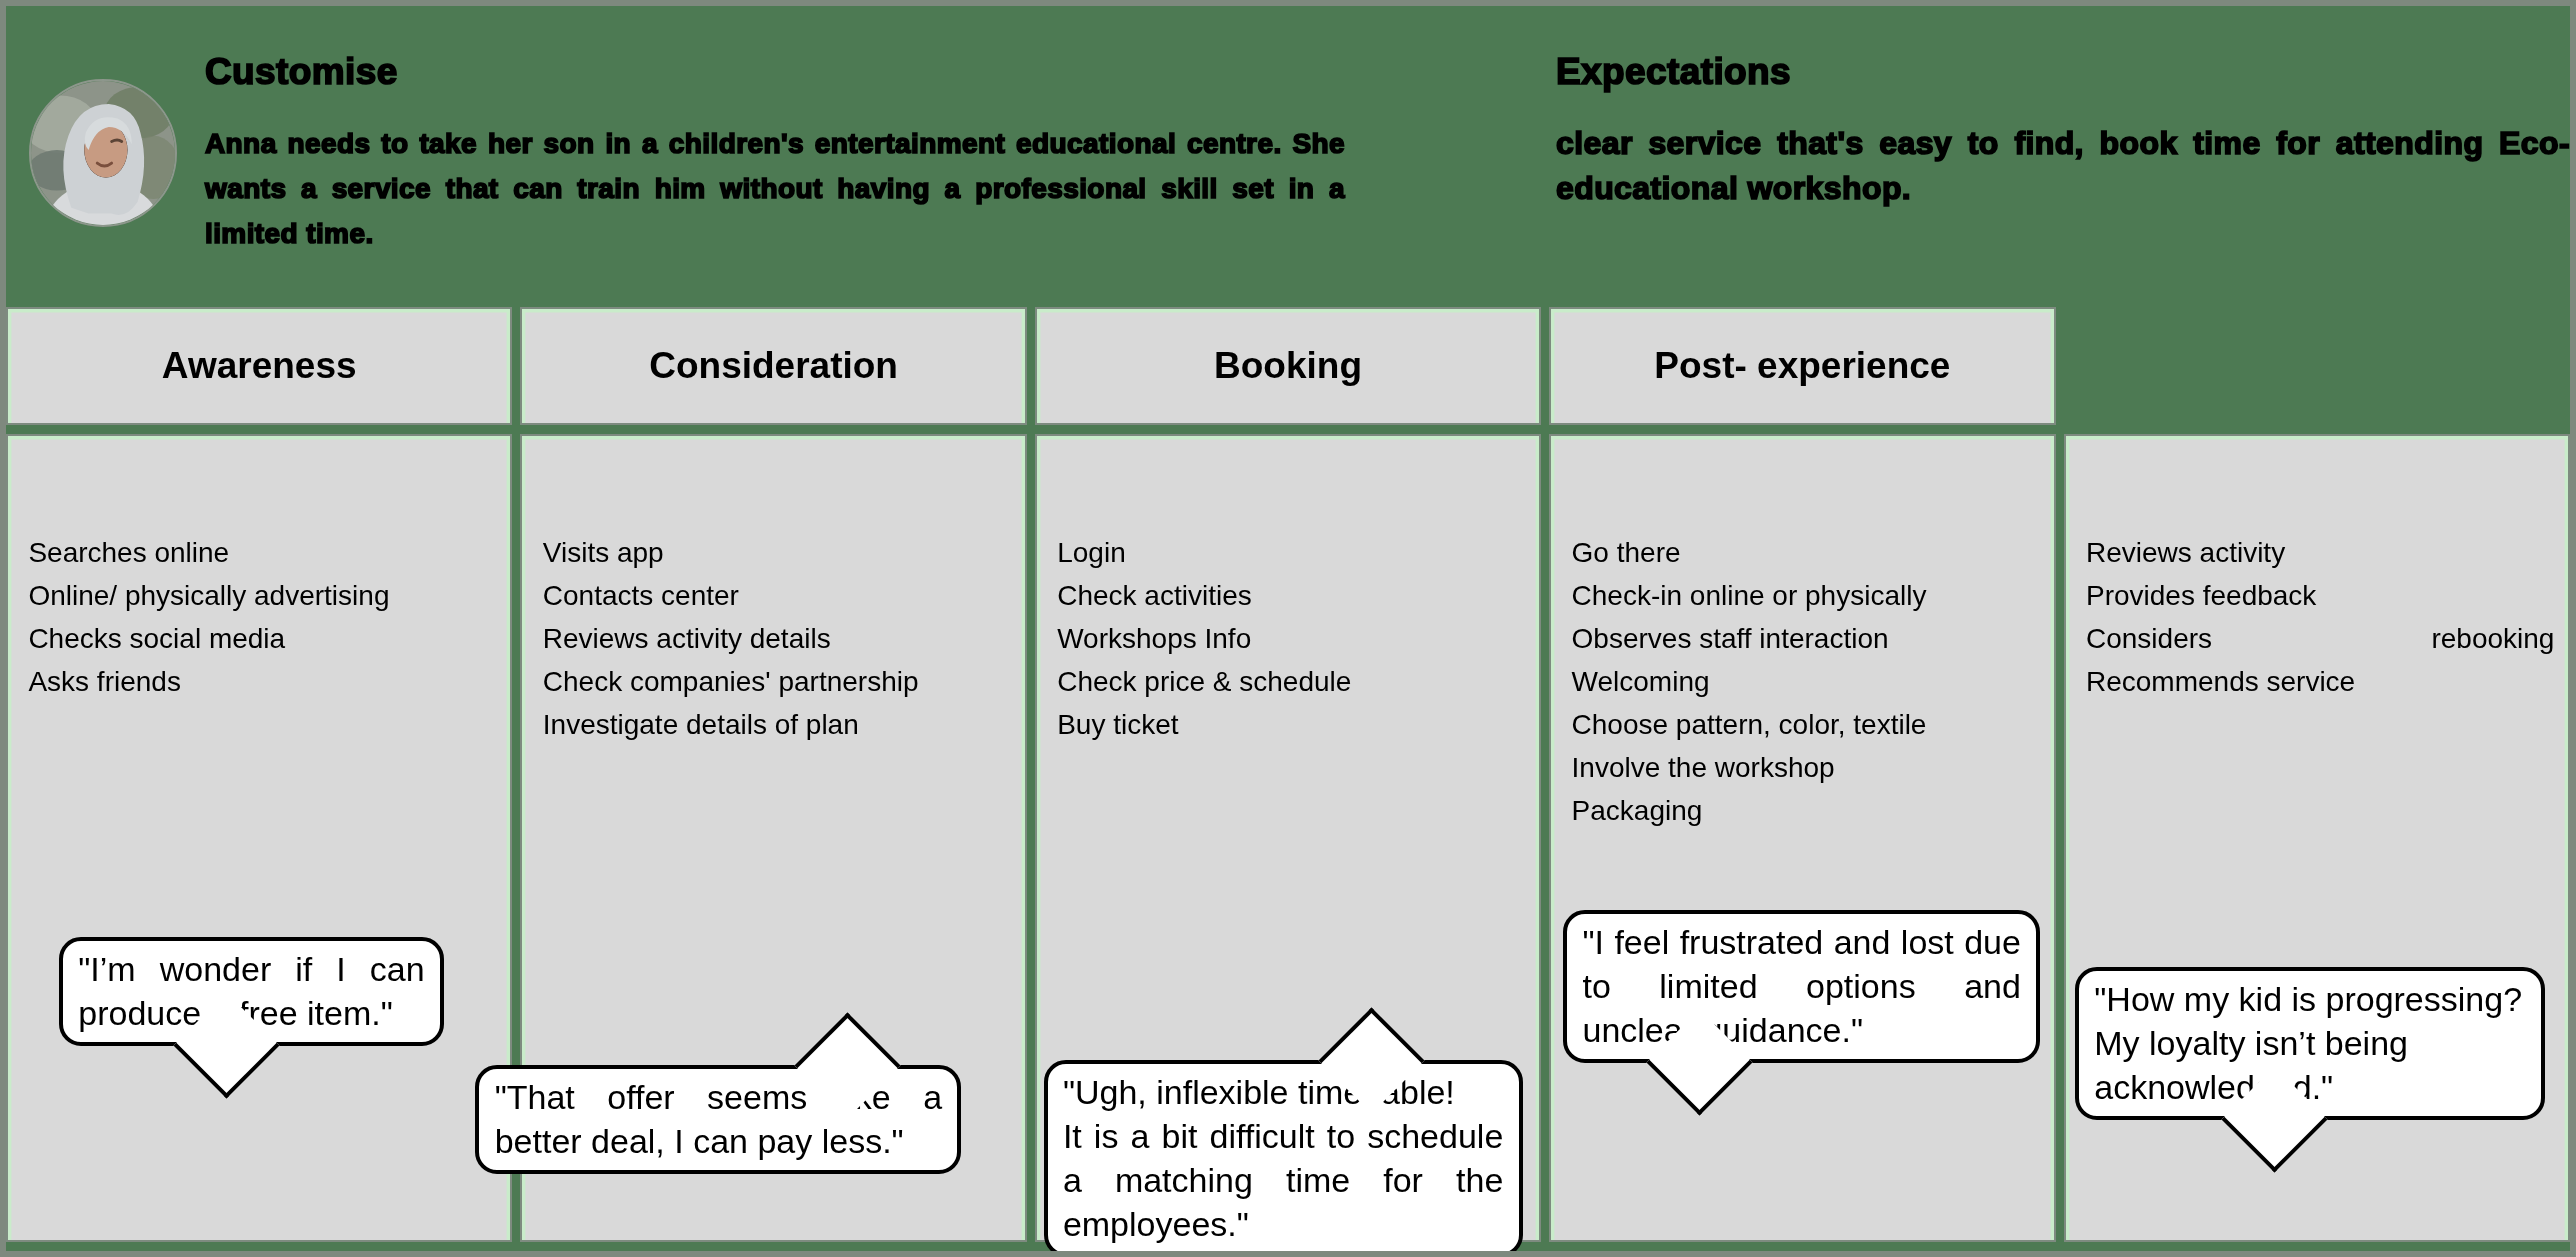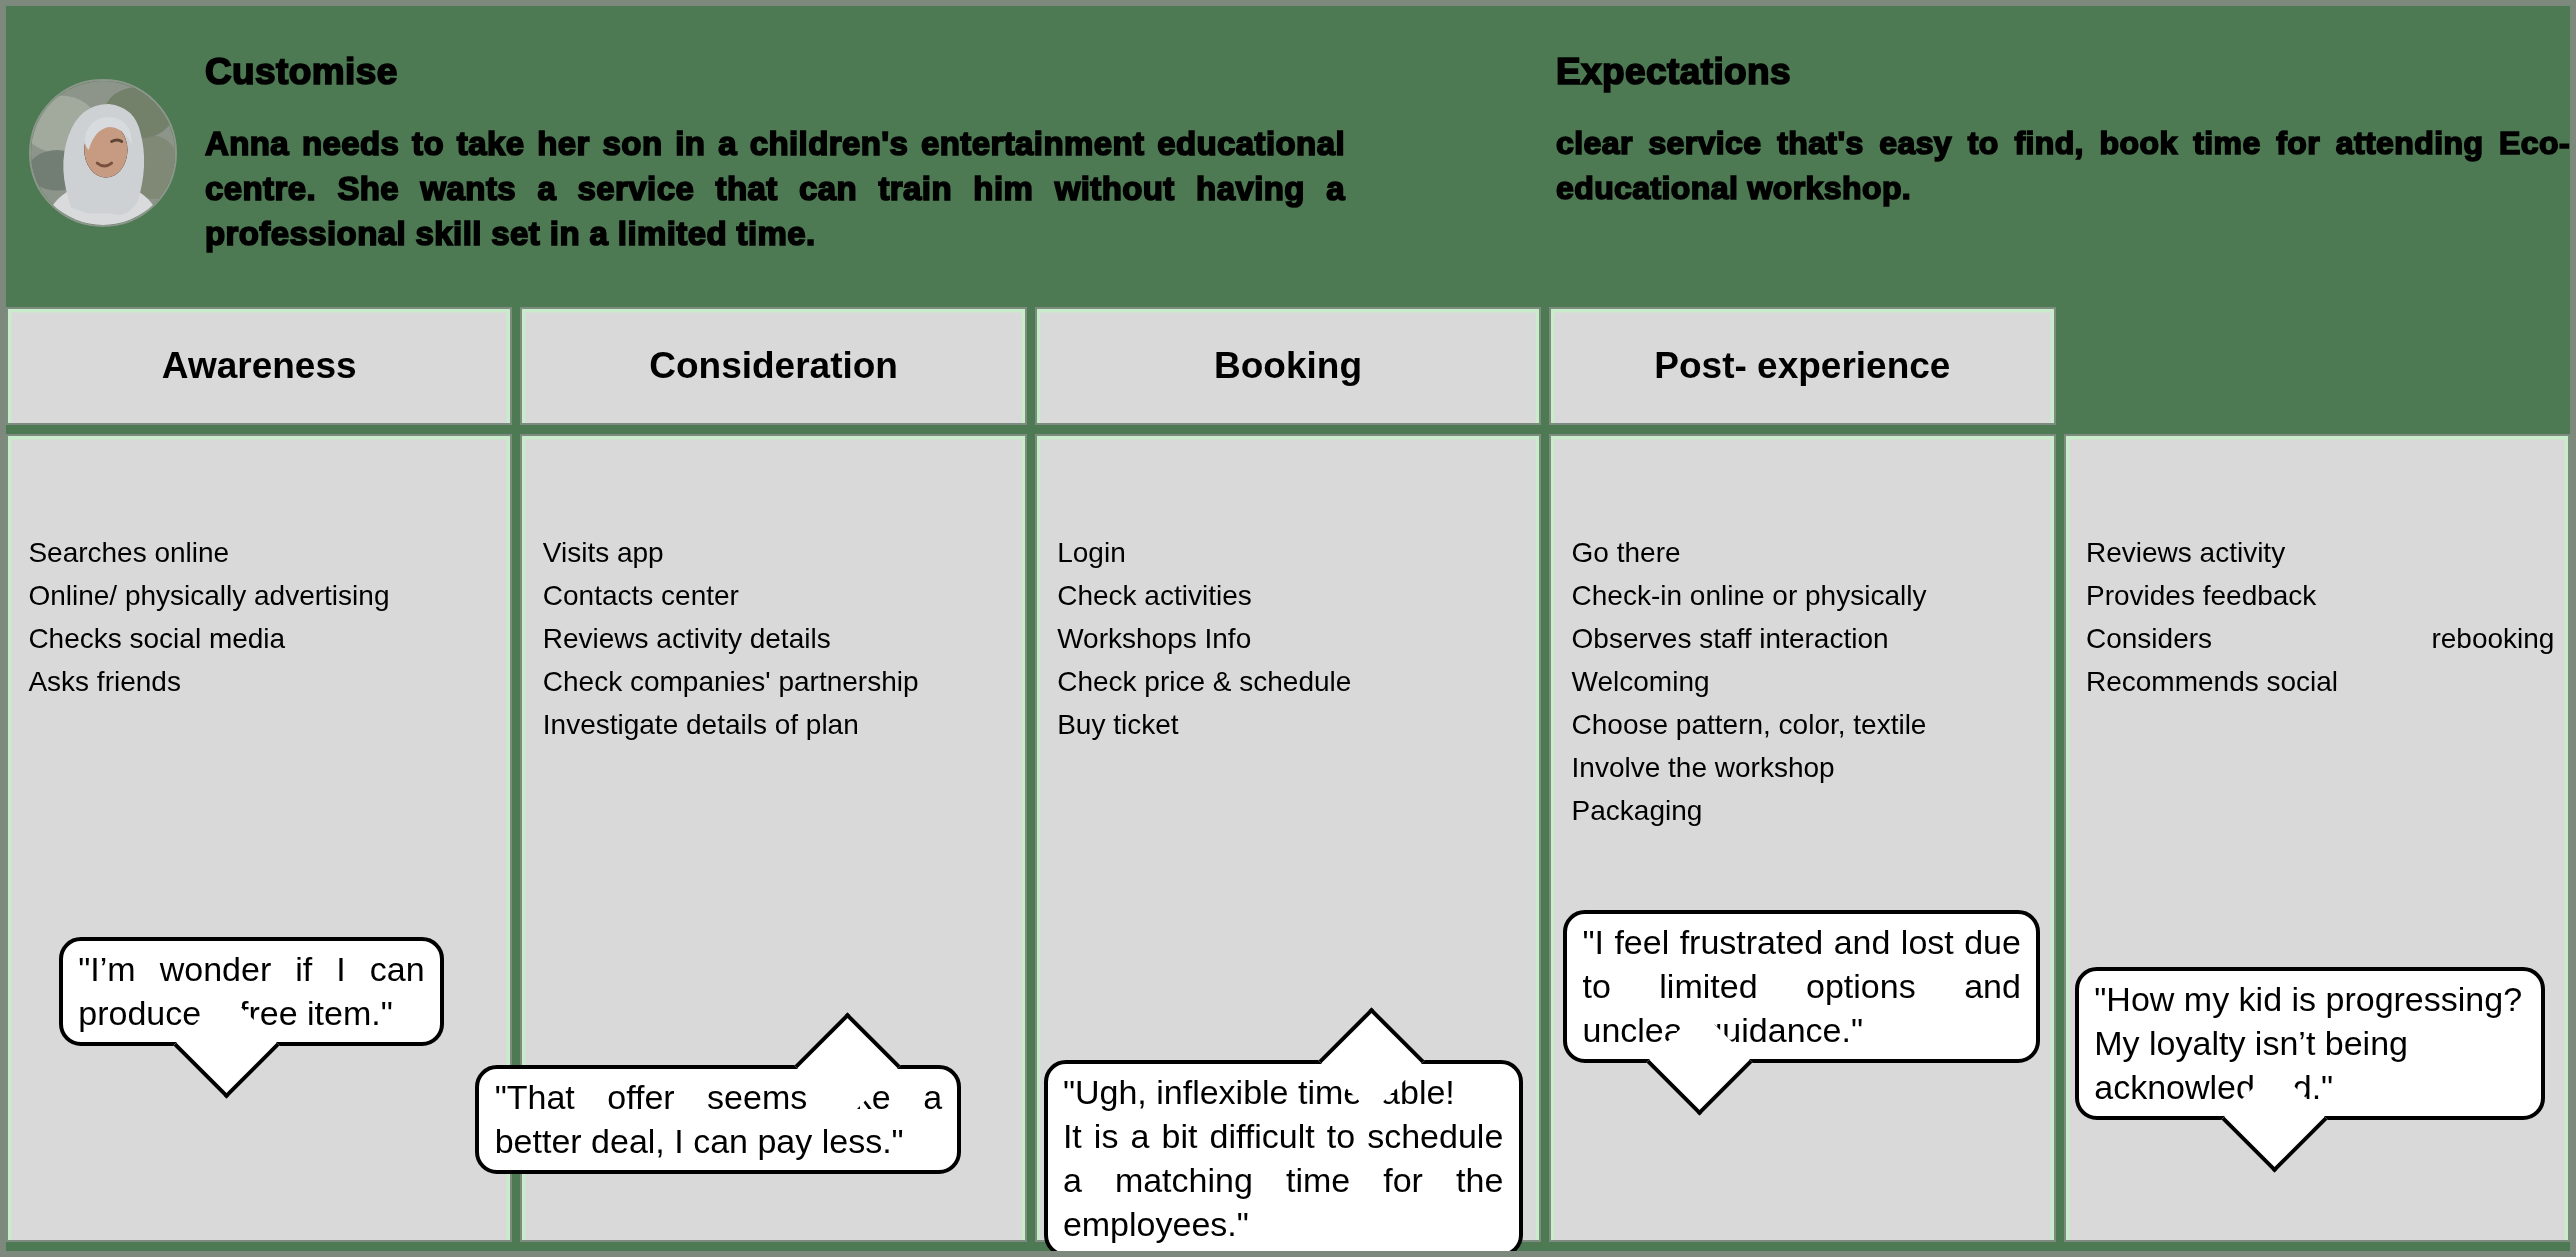--- a/index.html
+++ b/index.html
@@ -19,21 +19,21 @@
   }
   .avatar svg { display:block; width:100%; height:100%; }
   .heavy {
     font-weight:bold;
     -webkit-text-stroke:1.7px currentColor;
     letter-spacing:0.4px;
   }
   .scenario-block { position:absolute; left:199px; top:44px; width:1140px; }
   .expect-block  { position:absolute; left:1550px; top:44px; width:1014px; }
   .strip-title { font-size:37px; line-height:44px; margin-bottom:27px; }
-  .strip-text  { font-size:33px; line-height:45px; text-align:justify; }
+  .strip-text  { font-size:28px; line-height:45px; text-align:justify; }
   .expect-block .strip-text { font-size:32px; }
   
   .stage-grid, .body-grid {
     display:grid; grid-template-columns:repeat(5,1fr); column-gap:8px;
   }
   .stage-grid { margin-top:5.1px; }
   .body-grid  { margin-top:8.5px; }
   .cell {
     background:#d9d9d9;
     border:2.6px solid #7e8b80;
@@ -154,21 +154,21 @@
           <div class="action-line">Packaging</div>
         </div>
       <div class="bubble" style="left:12px; top:474px; width:477px;">"I feel frustrated and lost due to limited options and unclear guidance."<span class="tail down" style="left:95px;"></span></div>
     </div>
 
     <div class="cell cell-body">
       <div class="actions">
           <div class="action-line">Reviews activity</div>
           <div class="action-line">Provides feedback</div>
           <div class="action-line stretch">Considers rebooking</div>
-          <div class="action-line">Recommends social</div>
+          <div class="action-line">Recommends service</div>
         </div>
       <div class="bubble left-align" style="left:9.4px; top:531px; width:470px;">"How my kid is progressing?
 My loyalty isn’t being acknowledged."<span class="tail down" style="left:158px;"></span></div>
     </div>
 
   </div>
 </div>
 
 
 </body></html>

